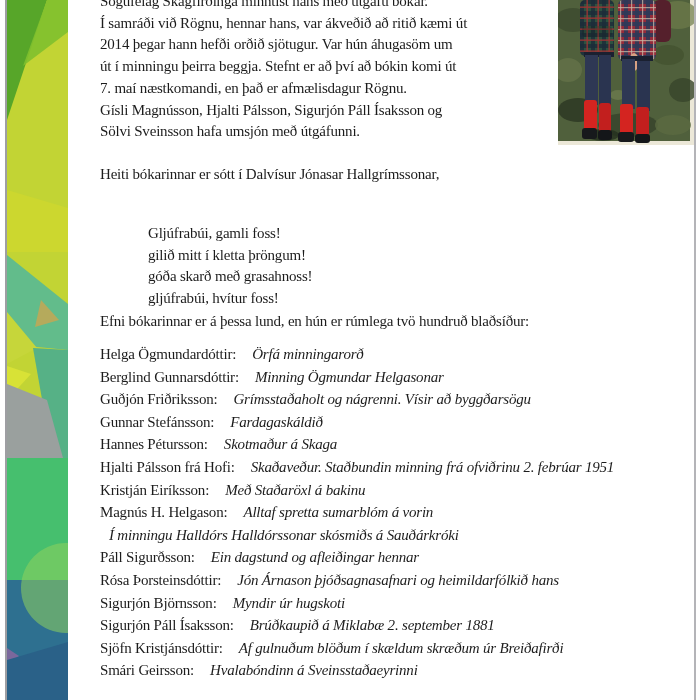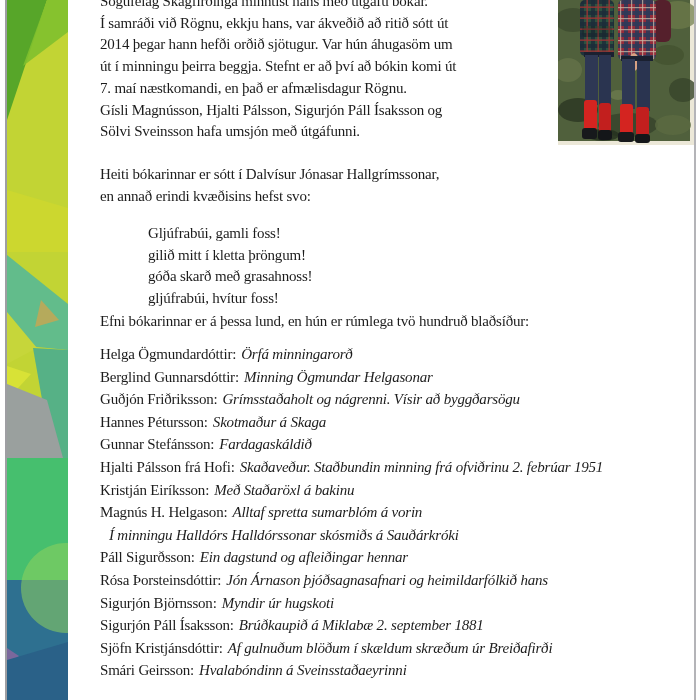--- a/index.html
+++ b/index.html
@@ -11,21 +11,21 @@
   .photo-frame{position:absolute;left:558px;top:0;width:136px;height:145px;}
   .photo-frame svg{display:block;width:136px;height:145px;}
   .textcol{position:absolute;left:100px;width:594px;font-size:15px;letter-spacing:-0.2px;}
   .intro-block{top:-9px;line-height:21.7px;}
   .heiti-block{top:164px;line-height:21.7px;}
   .poem-block{left:148px;top:223px;line-height:21.7px;}
   .efni-line{top:311px;line-height:21.7px;white-space:nowrap;}
   .toc-block{top:343px;line-height:22.6px;}
   .tline{white-space:nowrap;}
   .toc-row{white-space:nowrap;}
-  .toc-row .author:not(:empty){margin-right:5px;}
+  .toc-row .author:not(:empty){margin-right:16px;}
   .toc-row .title{font-style:italic;text-align:center;}
   .toc-row.indent{padding-left:9px;}
 </style>
 </head>
 <body>
 
 <div class="page-edge edge-left"></div>
 <div class="page-edge edge-right"></div>
 
 <svg class="sidebar-art" viewBox="0 0 61 700" preserveAspectRatio="none" aria-hidden="true">
@@ -100,32 +100,31 @@
     <rect x="62" y="104" width="13" height="31" rx="3" fill="#d42420"></rect>
     <rect x="78" y="107" width="13" height="29" rx="3" fill="#c21f1e"></rect>
     <rect x="60" y="132" width="16" height="10" rx="3" fill="#17191c"></rect>
     <rect x="77" y="134" width="15" height="9" rx="3" fill="#141619"></rect>
   </svg>
 </div>
 
 <div class="textcol intro-block">
 
 <div class="tline">Sögufélag Skagfirðinga minntist hans með útgáfu bókar.</div>
-    <div class="tline">Í samráði við Rögnu, ekkju hans, var ákveðið að ritið sótt út</div>
+    <div class="tline">Í samráði við Rögnu, hennar hans, var ákveðið að ritið kæmi út</div>
     <div class="tline">2014 þegar hann hefði orðið sjötugur. Var hún áhugasöm um</div>
     <div class="tline">út í minningu þeirra beggja. Stefnt er að því að bókin komi út</div>
     <div class="tline">7. maí næstkomandi, en það er afmælisdagur Rögnu.</div>
     <div class="tline">Gísli Magnússon, Hjalti Pálsson, Sigurjón Páll Ísaksson og</div>
     <div class="tline">Sölvi Sveinsson hafa umsjón með útgáfunni.</div>
   </div>
 
 <div class="textcol heiti-block">
 
 <div class="tline">Heiti bókarinnar er sótt í Dalvísur Jónasar Hallgrímssonar,</div>
-    <div class="tline">en annað erindi kvæðisins hefst svo:</div>
   </div>
 
 <div class="textcol poem-block">
 
 <div class="tline">Gljúfrabúi, gamli foss!</div>
     <div class="tline">gilið mitt í kletta þröngum!</div>
     <div class="tline">góða skarð með grasahnoss!</div>
     <div class="tline">gljúfrabúi, hvítur foss!</div>
   </div>
 
@@ -133,23 +132,23 @@
 
 <div class="textcol toc-block">
 
     <div class="toc-row"><span class="author">Helga Ögmundardóttir:</span><span class="title">Örfá minningarorð</span></div>
 
     <div class="toc-row"><span class="author">Berglind Gunnarsdóttir:</span><span class="title">Minning Ögmundar Helgasonar</span></div>
 
 
     <div class="toc-row"><span class="author">Guðjón Friðriksson:</span><span class="title">Grímsstaðaholt og nágrenni. Vísir að byggðarsögu</span></div>
 
+    <div class="toc-row"><span class="author">Gunnar Stefánsson:</span><span class="title">Fardagaskáldið</span></div>
+
     <div class="toc-row"><span class="author">Hannes Pétursson:</span><span class="title">Skotmaður á Skaga</span></div>
-
-    <div class="toc-row"><span class="author">Gunnar Stefánsson:</span><span class="title">Fardagaskáldið</span></div>
 
     <div class="toc-row"><span class="author">Hjalti Pálsson frá Hofi:</span><span class="title">Skaðaveður. Staðbundin minning frá ofviðrinu 2. febrúar 1951</span></div>
 
     <div class="toc-row"><span class="author">Kristján Eiríksson:</span><span class="title">Með Staðaröxl á bakinu</span></div>
 
     <div class="toc-row"><span class="author">Magnús H. Helgason:</span><span class="title">Alltaf spretta sumarblóm á vorin</span></div>
 
     <div class="toc-row indent"><span class="author"></span><span class="title">Í minningu Halldórs Halldórssonar skósmiðs á Sauðárkróki</span></div>
 
     <div class="toc-row"><span class="author">Páll Sigurðsson:</span><span class="title">Ein dagstund og afleiðingar hennar</span></div>

